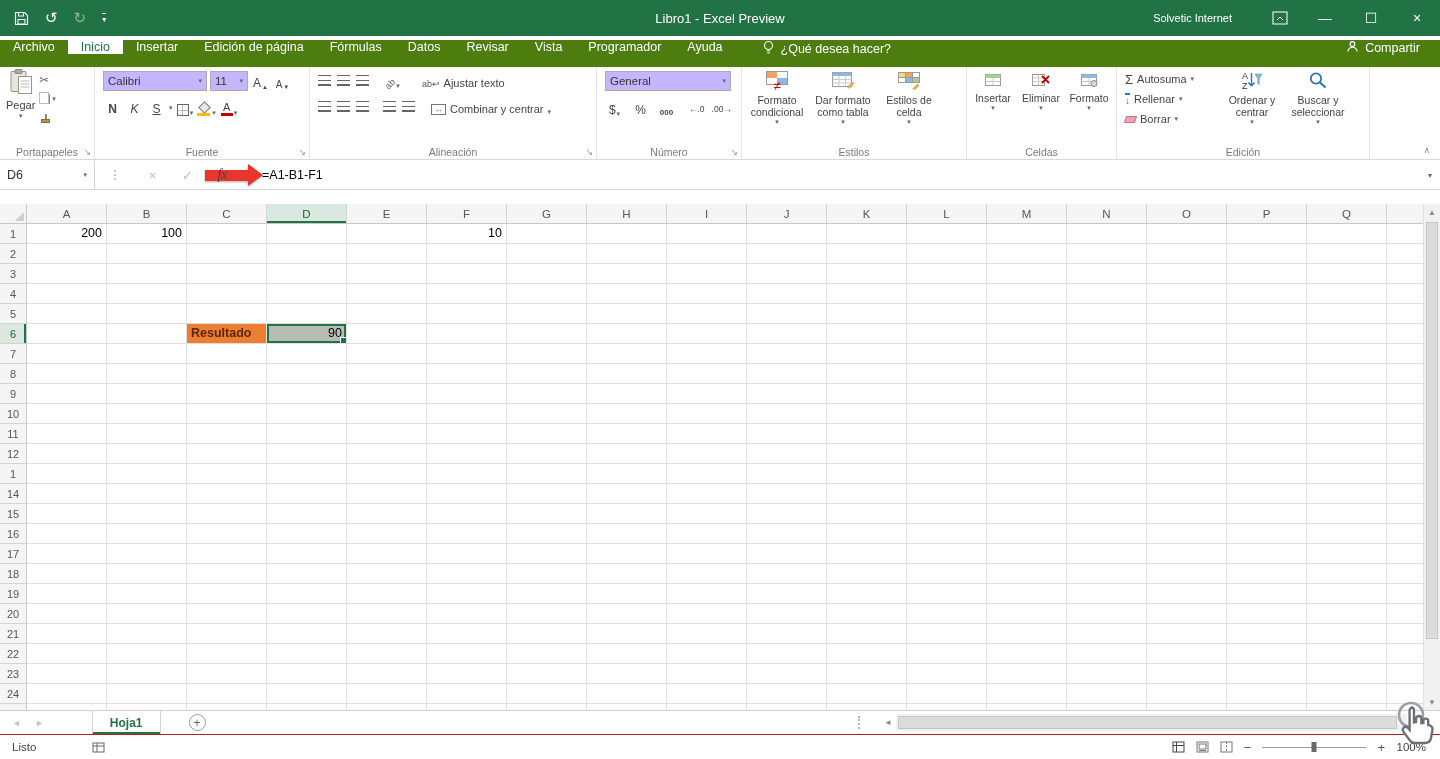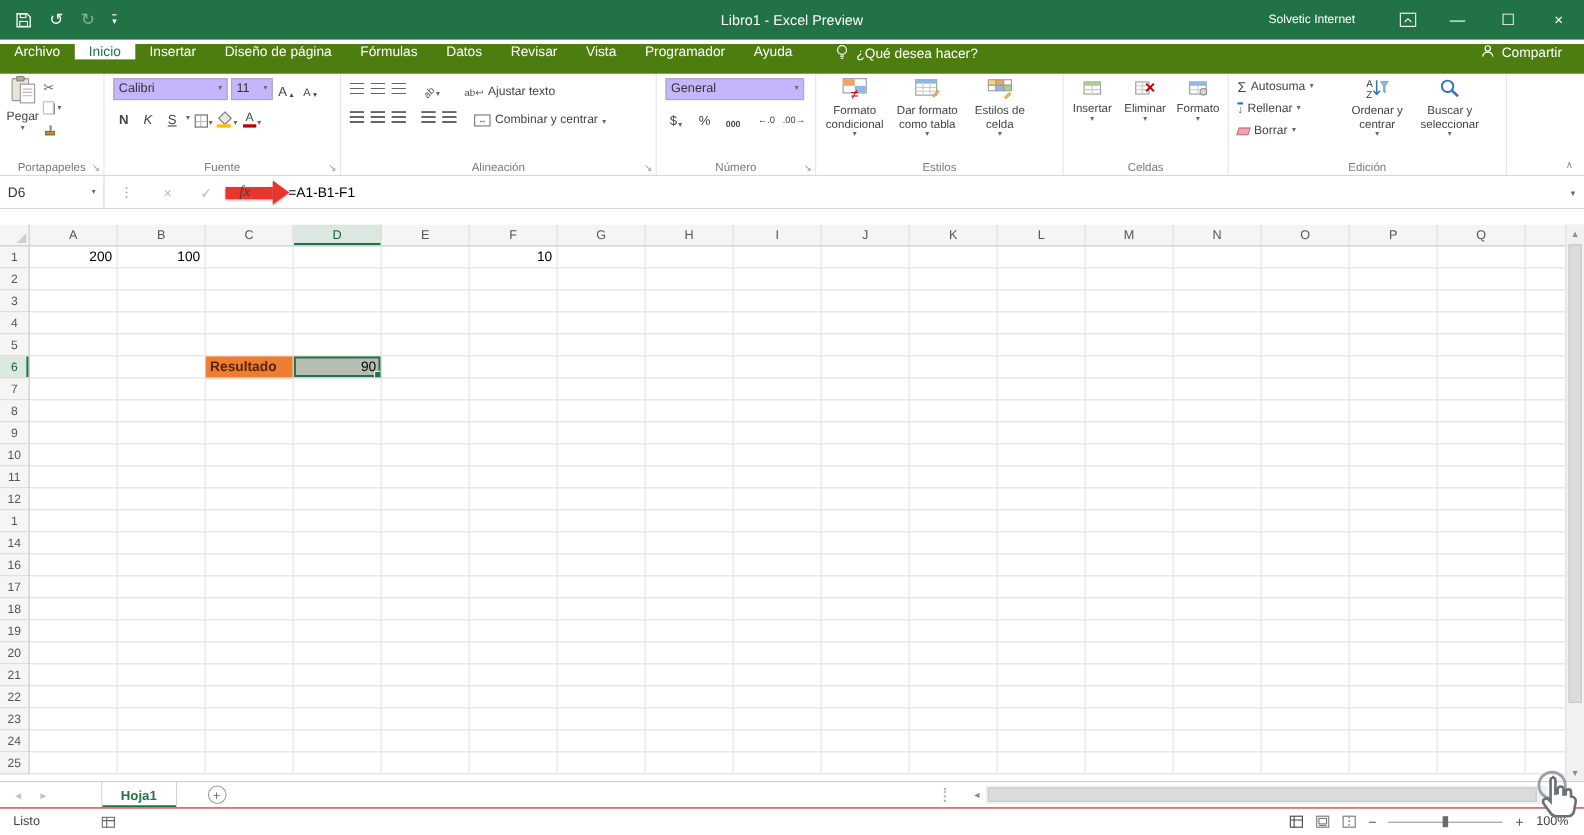--- a/index.html
+++ b/index.html
@@ -147,21 +147,21 @@
     <span class="winbtn">—</span>
     <span class="winbtn">☐</span>
     <span class="winbtn">×</span>
   </div>
 </div>
 
 <div class="tabrow">
   <span class="rtab">Archivo</span>
   <span class="rtab active">Inicio</span>
   <span class="rtab">Insertar</span>
-  <span class="rtab">Diseño de página</span>
+  <span class="rtab">Edición de página</span>
   <span class="rtab">Fórmulas</span>
   <span class="rtab">Datos</span>
   <span class="rtab">Revisar</span>
   <span class="rtab">Vista</span>
   <span class="rtab">Programador</span>
   <span class="rtab">Ayuda</span>
   <span class="tellme">
     <span><svg width="13" height="15" viewBox="0 0 13 15">
           <circle cx="6.5" cy="5.5" r="4" fill="none" stroke="#fff" stroke-width="1.1"></circle>
           <path d="M4.8 11h3.4M5.3 13h2.4" stroke="#fff" stroke-width="1.1"></path>
@@ -746,20 +746,41 @@
         <div class="cell"></div>
         <div class="cell"></div>
         <div class="cell"></div>
         <div class="cell"></div>
         <div class="cell"></div>
         <div class="cell"></div>
         <div class="cell pad"></div>
       </div>
       <div class="grow">
         <div class="rowhead">14</div>
+        <div class="cell"></div>
+        <div class="cell"></div>
+        <div class="cell"></div>
+        <div class="cell"></div>
+        <div class="cell"></div>
+        <div class="cell"></div>
+        <div class="cell"></div>
+        <div class="cell"></div>
+        <div class="cell"></div>
+        <div class="cell"></div>
+        <div class="cell"></div>
+        <div class="cell"></div>
+        <div class="cell"></div>
+        <div class="cell"></div>
+        <div class="cell"></div>
+        <div class="cell"></div>
+        <div class="cell"></div>
+        <div class="cell pad"></div>
+      </div>
+      <div class="grow">
+        <div class="rowhead">15</div>
         <div class="cell"></div>
         <div class="cell"></div>
         <div class="cell"></div>
         <div class="cell"></div>
         <div class="cell"></div>
         <div class="cell"></div>
         <div class="cell"></div>
         <div class="cell"></div>
         <div class="cell"></div>
         <div class="cell"></div>

